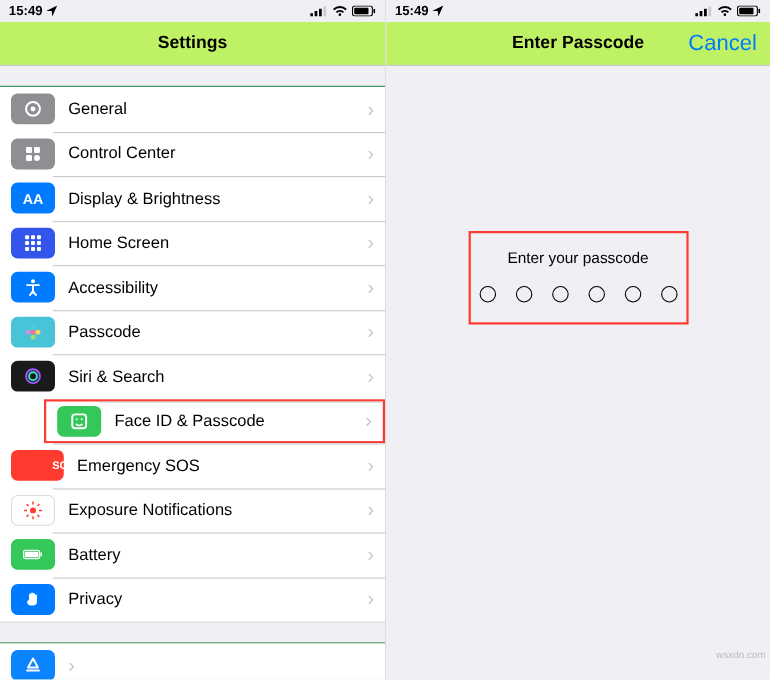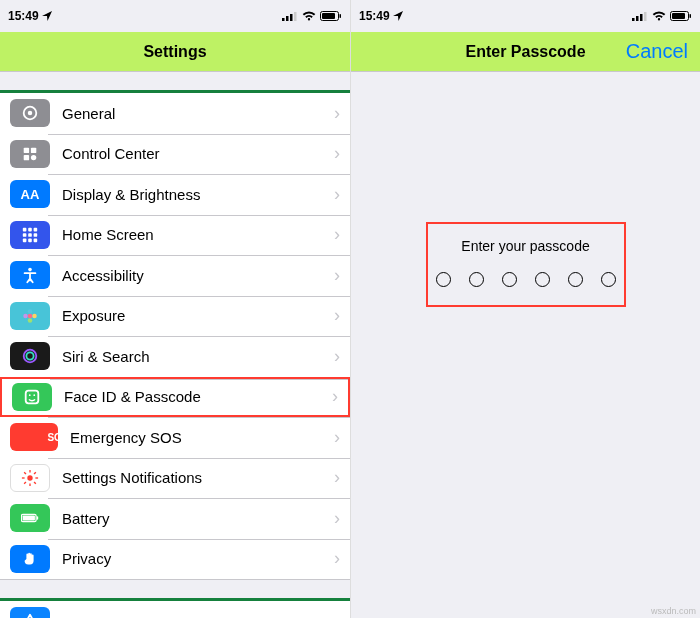--- a/index.html
+++ b/index.html
@@ -15,21 +15,21 @@
     background: #efeff4;
     display: flex; flex-direction: column;
     overflow: hidden;
   }
   .screen + .screen { border-left: 1px solid #ddd; }
 
   
   .status-bar {
     height: 20px; background: #efeff4;
     display: flex; align-items: center; justify-content: space-between;
-    padding: 16px 8px; font-size: 12px; font-weight: 600; color: #000;
+    padding: 4px 8px; font-size: 12px; font-weight: 600; color: #000;
   }
   .status-left { display: flex; align-items: center; gap: 3px; }
   .status-right { display: flex; align-items: center; gap: 4px; }
   .signal svg, .wifi svg, .batt svg, .loc svg { display: block; }
 
   
   .nav {
     height: 40px; background: #bef264;
     border-bottom: 1px solid #c8c7cc;
     display: flex; align-items: center; justify-content: center;
@@ -37,21 +37,21 @@
   }
   .nav-title { font-weight: 600; font-size: 16px; color: #000; }
   .nav-right {
     position: absolute; right: 12px; color: #007aff; font-size: 20px;
   }
 
   
   .list { background: #efeff4; flex: 1; overflow: hidden; }
   .group {
     background: #fff;
-    border-top: 3px solid #15803d;
+    border-top: 1px solid #15803d;
     border-bottom: 1px solid #c8c7cc;
     margin-top: 18px;
   }
   .group.first { margin-top: 18px; }
   .row {
     height: 40.5px; display: flex; align-items: center;
     padding: 0 10px; position: relative; background: #fff;
   }
   .row + .row::before {
     content: ""; position: absolute; left: 48px; right: 0; top: 0;
@@ -60,20 +60,21 @@
   .row-icon {
     width: 40px; height: 28px; border-radius: 6px;
     display: flex; align-items: center; justify-content: center;
     margin-right: 12px; flex-shrink: 0; color: #fff;
   }
   .row-label { flex: 1; font-size: 15px; color: #000; }
   .chev { color: #c7c7cc; font-size: 18px; }
 
   .highlight-row {
     border: 2.5px solid #ff3b30;
+    margin-left: 40px;
   }
 
   
   .pass-body {
     flex: 1; background: #efeff4;
     display: flex; align-items: flex-start; justify-content: center;
     padding-top: 150px;
   }
   .pass-box {
     border: 2.5px solid #ff3b30;
@@ -82,21 +83,21 @@
     background: #efeff4;
   }
   .pass-title { font-size: 14px; color: #000; margin-bottom: 18px; }
   .dots { display: flex; gap: 18px; justify-content: center; }
   .dot {
     width: 15px; height: 15px; border-radius: 50%;
     border: 1.5px solid #000;
   }
 
   .watermark {
-    position: absolute; right: 4px; bottom: 2px;
+    position: absolute; right: 4px; bottom: 18px;
     font-size: 9px; color: #bbb;
   }
 </style>
 </head>
 <body>
 
 <div class="screen">
   <div class="status-bar">
     <div class="status-left">
       <span>15:49</span>
@@ -195,21 +196,21 @@
         <div class="row">
           <div class="row-icon" style="background: rgb(72, 196, 216);">
             <svg width="18" height="18" viewBox="0 0 20 20">
               <circle cx="10" cy="10" r="2.5" fill="#ff6b8a"></circle>
               <circle cx="10" cy="5" r="2.5" fill="#58c5e0"></circle>
               <circle cx="15" cy="10" r="2.5" fill="#ffd166"></circle>
               <circle cx="10" cy="15" r="2.5" fill="#a0e06f"></circle>
               <circle cx="5" cy="10" r="2.5" fill="#c792ea"></circle>
             </svg>
           </div>
-          <span class="row-label">Exposure</span>
+          <span class="row-label">Passcode</span>
           <span class="chev">›</span>
         </div>
         <div class="row">
           <div class="row-icon" style="background: rgb(26, 26, 26);">
             <svg width="18" height="18" viewBox="0 0 20 20">
               <circle cx="10" cy="10" r="7" fill="none" stroke="#9b59ff" stroke-width="2"></circle>
               <circle cx="10" cy="10" r="4" fill="none" stroke="#35e0c3" stroke-width="2"></circle>
             </svg>
           </div>
           <span class="row-label">Siri &amp; Search</span>
@@ -243,21 +244,21 @@
                 <line x1="10" y1="16" x2="10" y2="19"></line>
                 <line x1="1" y1="10" x2="4" y2="10"></line>
                 <line x1="16" y1="10" x2="19" y2="10"></line>
                 <line x1="3.5" y1="3.5" x2="5.5" y2="5.5"></line>
                 <line x1="14.5" y1="14.5" x2="16.5" y2="16.5"></line>
                 <line x1="14.5" y1="5.5" x2="16.5" y2="3.5"></line>
                 <line x1="3.5" y1="16.5" x2="5.5" y2="14.5"></line>
               </g>
             </svg>
           </div>
-          <span class="row-label">Settings Notifications</span>
+          <span class="row-label">Exposure Notifications</span>
           <span class="chev">›</span>
         </div>
         <div class="row">
           <div class="row-icon" style="background: rgb(52, 199, 89);">
             <svg width="18" height="10" viewBox="0 0 22 10">
               <rect x="0.5" y="0.5" width="18" height="9" rx="2" fill="none" stroke="white" stroke-width="1.5"></rect>
               <rect x="2" y="2" width="15" height="6" rx="1" fill="white"></rect>
               <rect x="19.5" y="3" width="1.5" height="4" rx="0.7" fill="white"></rect>
             </svg>
           </div>

